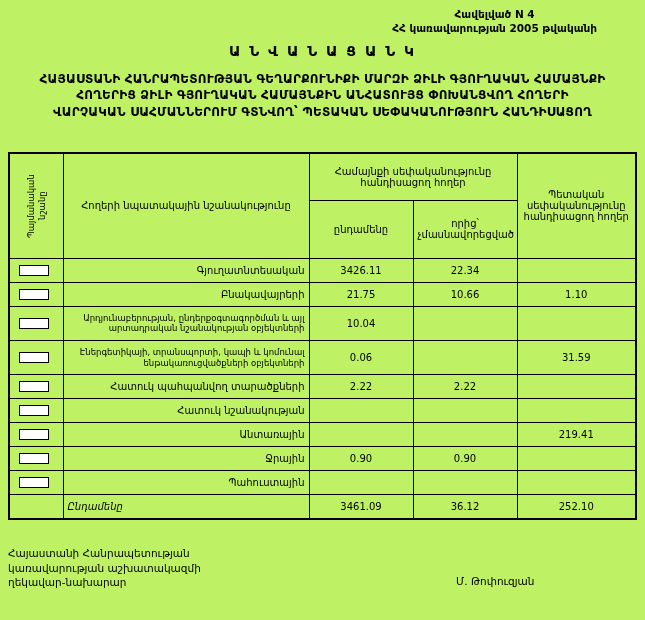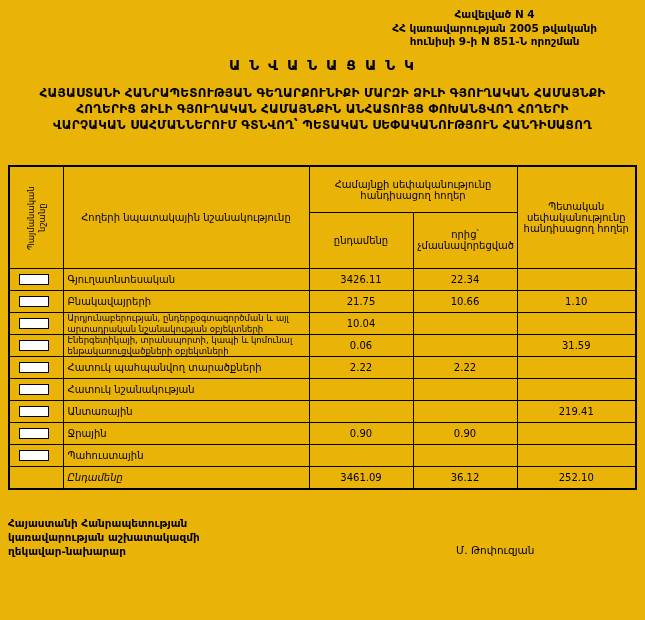--- a/index.html
+++ b/index.html
@@ -1,20 +1,20 @@
 <!DOCTYPE html>
 <html><head>
 <meta charset="utf-8">
 <style>
   * { box-sizing: border-box; }
   html, body { margin: 0; padding: 0; background: #ffffff; }
   .page {
     width: 645px;
     height: 620px;
-    background: #eab308;
+    background: #bef264;
     color: #000000;
     font-family: "DejaVu Sans", sans-serif;
     padding: 6px 8px;
     overflow: hidden;
     position: relative;
   }
 
   
   .top-block {
     width: max-content;
@@ -44,21 +44,21 @@
 
   table.main {
     border-collapse: collapse;
     margin: 32px auto 0 auto;
     width: 629px;
     table-layout: fixed;
     border: 2px solid #000;
   }
   .main th, .main td {
     border: 1px solid #000;
-    padding: 0 4px;
+    padding: 6px 4px;
     font-size: 10px;
     font-weight: normal;
     vertical-align: middle;
     overflow: hidden;
   }
   .c-sym     { width: 54px; }
   .c-purpose { width: 246px; }
   .c-total   { width: 112px; }
   .c-np      { width: 98px; }
   .c-state   { width: 119px; margin-top: 45px; }
@@ -71,21 +71,21 @@
     writing-mode: vertical-rl;
     transform: rotate(180deg);
     font-size: 8.5px;
     line-height: 1.25;
     height: 92px;
     margin: 0 auto;
     text-align: center;
   }
 
   .main tbody td { height: 22px; }
-  .label { text-align: left; padding-left: 6px; }
+  .label { text-align: right; padding-left: 6px; }
   .label.small { font-size: 8.5px; line-height: 1.25; margin-top: 15px; }
   .num { text-align: center; font-size: 10.5px; }
 
   .swatch {
     width: 30px;
     height: 11px;
     border: 1px solid #000;
     margin-left: 5px;
     background: #fff;
   }
@@ -99,32 +99,31 @@
   }
 
   .footer {
     display: flex;
     justify-content: flex-start;
     align-items: flex-end;
     margin-top: 26px;
     font-size: 10.5px;
     line-height: 1.35;
   }
-  .footer-left { width: 320px; font-weight: bold; }
+  .footer-left { width: 320px; }
   .footer-sig  { margin-left: 128px; padding-bottom: 1px; }
 </style>
 </head>
 <body>
 
 <div class="page">
 
   <div class="top-block">
     <div>Հավելված N 4</div>
     <div>ՀՀ կառավարության 2005 թվականի</div>
-    <div>հունիսի 9-ի N 851-Ն որոշման</div>
   </div>
 
   <div class="doc-title">Ա Ն Վ Ա Ն Ա Ց Ա Ն Կ</div>
 
   <div class="doc-subtitle">
     <div>ՀԱՅԱՍՏԱՆԻ ՀԱՆՐԱՊԵՏՈՒԹՅԱՆ ԳԵՂԱՐՔՈՒՆԻՔԻ ՄԱՐԶԻ ՁԻԼԻ ԳՅՈՒՂԱԿԱՆ ՀԱՄԱՅՆՔԻ</div>
     <div>ՀՈՂԵՐԻՑ ՁԻԼԻ ԳՅՈՒՂԱԿԱՆ ՀԱՄԱՅՆՔԻՆ ԱՆՀԱՏՈՒՅՑ ՓՈԽԱՆՑՎՈՂ ՀՈՂԵՐԻ</div>
     <div>ՎԱՐՉԱԿԱՆ ՍԱՀՄԱՆՆԵՐՈՒՄ ԳՏՆՎՈՂ՝ ՊԵՏԱԿԱՆ ՍԵՓԱԿԱՆՈՒԹՅՈՒՆ ՀԱՆԴԻՍԱՑՈՂ</div>
   </div>
 

